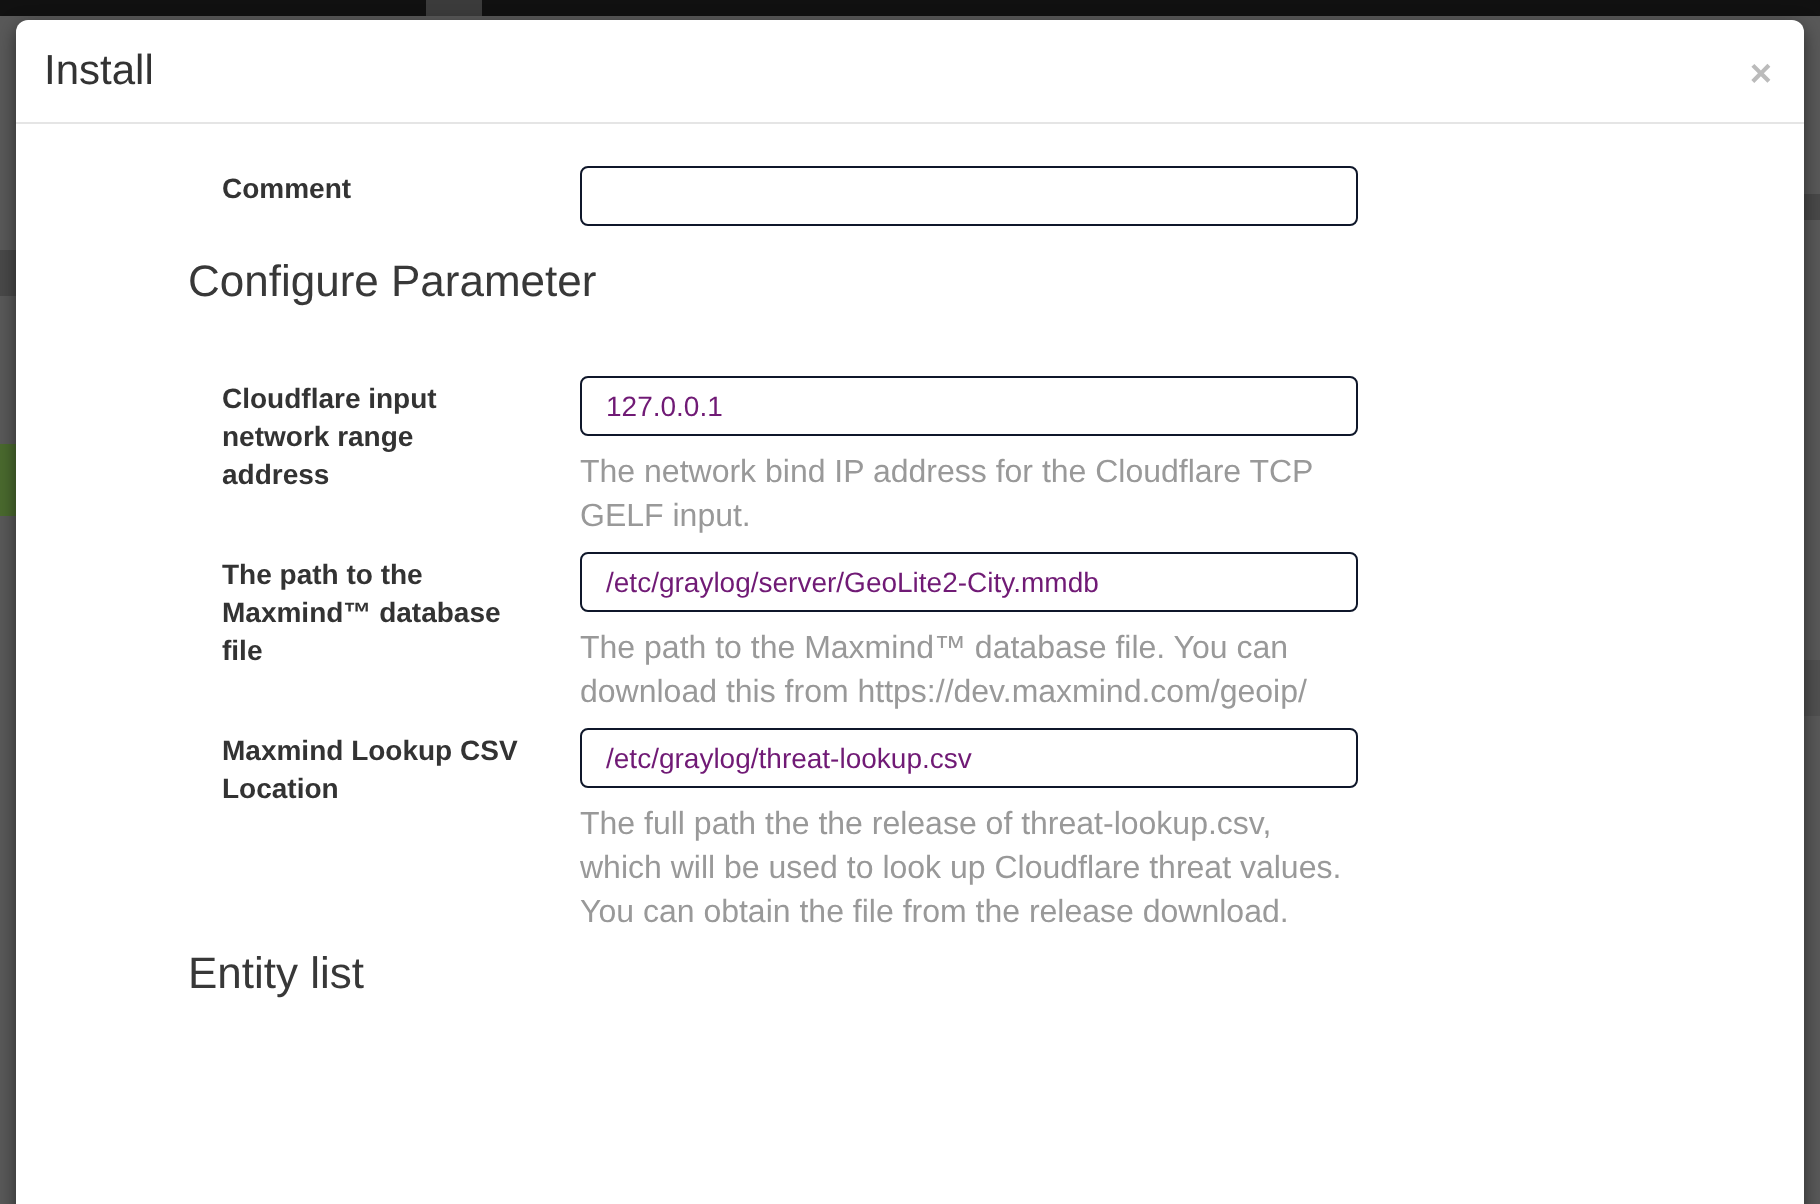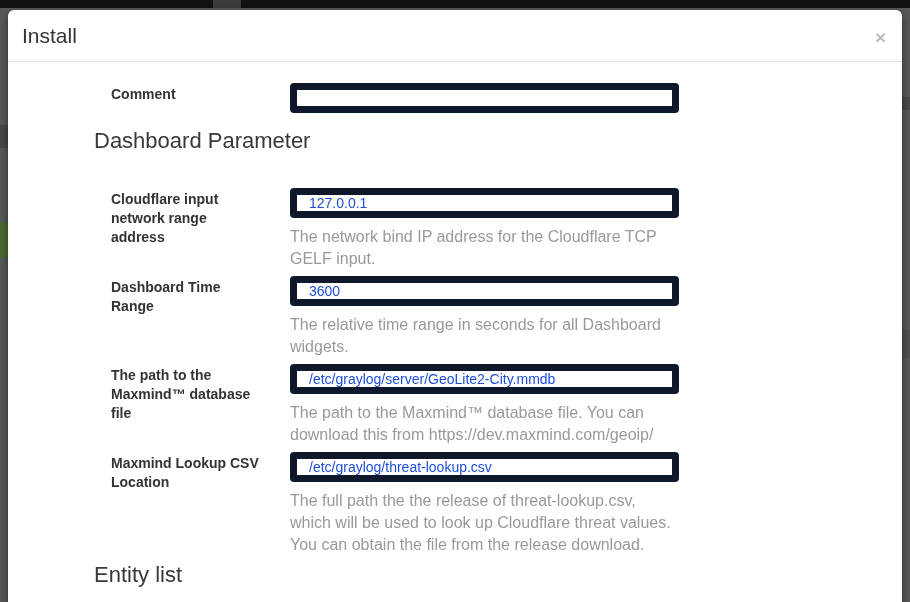--- a/index.html
+++ b/index.html
@@ -76,24 +76,24 @@
     font-weight: 700;
     color: #333333;
     line-height: 19px;
   }
   .field-col { width: 389px; }
   .text-input {
     display: block;
     width: 389px;
     height: 30px;
     padding: 4px 12px;
-    border: 7px solid #0f172a;
+    border: 1px solid #0f172a;
     border-radius: 4px;
     font-size: 14px;
-    color: #1d4ed8;
+    color: #701a75;
     font-family: "Liberation Sans", sans-serif;
     background: #ffffff;
     outline: none;
   }
   .help-text {
     margin-top: 8px;
     font-size: 16px;
     color: #999999;
     line-height: 22px;
   }
@@ -120,37 +120,30 @@
   <div class="modal-body">
 
 
     <div class="form-row comment-row">
       <label class="field-label">Comment</label>
       <div class="field-col">
         <input type="text" class="text-input" value="" style="">
       </div>
     </div>
 
-    <h2 class="section-heading">Dashboard Parameter</h2>
+    <h2 class="section-heading">Configure Parameter</h2>
 
     <div class="form-row">
       <label class="field-label">Cloudflare input network range address</label>
       <div class="field-col">
         <input type="text" class="text-input" value="127.0.0.1" style="">
         <div class="help-text">The network bind IP address for the Cloudflare TCP GELF input.</div>
       </div>
     </div>
 
-    <div class="form-row">
-      <label class="field-label">Dashboard Time Range</label>
-      <div class="field-col">
-        <input type="text" class="text-input" value="3600" style="">
-        <div class="help-text">The relative time range in seconds for all Dashboard widgets.</div>
-      </div>
-    </div>
 
     <div class="form-row">
       <label class="field-label">The path to the Maxmind™ database file</label>
       <div class="field-col">
         <input type="text" class="text-input" value="/etc/graylog/server/GeoLite2-City.mmdb" style="">
         <div class="help-text">The path to the Maxmind™ database file. You can download this from https://dev.maxmind.com/geoip/</div>
       </div>
     </div>
 
     <div class="form-row">

